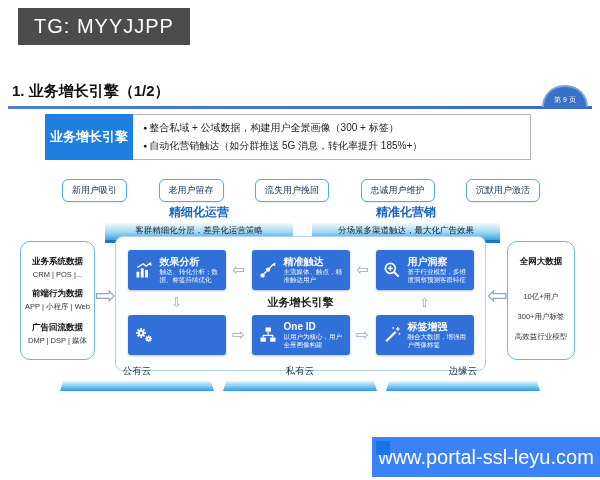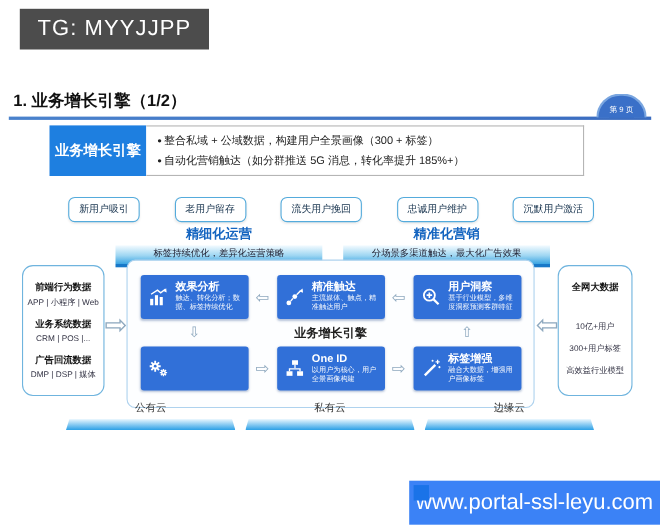--- a/index.html
+++ b/index.html
@@ -98,35 +98,35 @@
 <div class="stages">
   <div class="stage-btn">新用户吸引</div>
   <div class="stage-btn">老用户留存</div>
   <div class="stage-btn">流失用户挽回</div>
   <div class="stage-btn">忠诚用户维护</div>
   <div class="stage-btn">沉默用户激活</div>
 </div>
 
 <div class="section left">
   <div class="section-title">精细化运营</div>
-  <div class="section-bar">标签持续优化，差异化运营策略</div>
+  <div class="section-bar">客群精细化分层，差异化运营策略</div>
 </div>
 <div class="section right">
   <div class="section-title">精准化营销</div>
   <div class="section-bar">分场景多渠道触达，最大化广告效果</div>
 </div>
 
 <div class="side-panel left-panel">
   <div>
+    <div class="sp-title">业务系统数据</div>
+    <div class="sp-value">CRM | POS |...</div>
+  </div>
+  <div>
     <div class="sp-title">前端行为数据</div>
     <div class="sp-value">APP | 小程序 | Web</div>
-  </div>
-  <div>
-    <div class="sp-title">业务系统数据</div>
-    <div class="sp-value">CRM | POS |...</div>
   </div>
   <div>
     <div class="sp-title">广告回流数据</div>
     <div class="sp-value">DMP | DSP | 媒体</div>
   </div>
 </div>
 
 <span class="arr arr-big arr-r arr-in"></span>
 
 <div class="engine">

